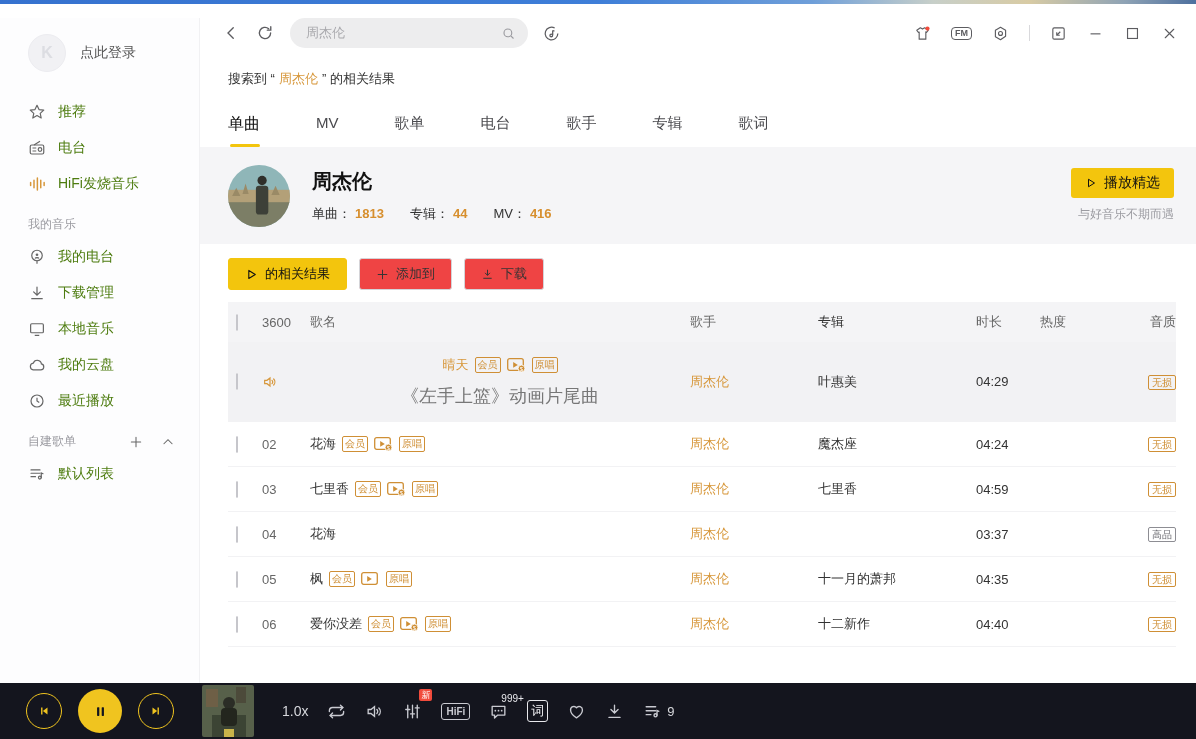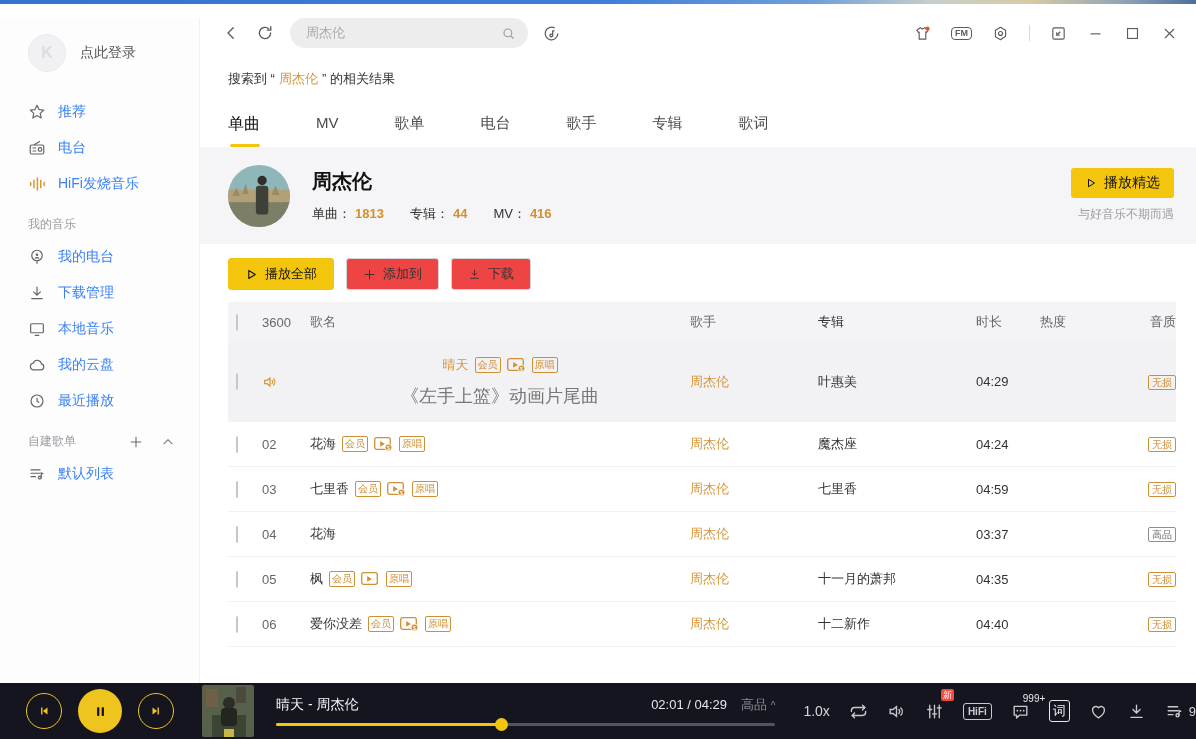--- a/index.html
+++ b/index.html
@@ -8,21 +8,21 @@
   svg { display:block; }
   .top-strip { position:absolute; top:0; left:0; width:1196px; height:4px;
     background:linear-gradient(90deg,#3672cf 0%,#3e7ed8 50%,#6f9fd9 68%,#c7cfc9 78%,#d8cba4 86%,#8fa3b5 94%,#4d6f9e 100%); }
   .app { position:absolute; top:4px; left:0; right:0; bottom:56px; display:flex; background:#fff; }
 
   
   .sidebar { width:200px; background:#fdfdfe; border-right:1px solid #f1f1f3; padding:16px 0 0 28px; overflow:hidden;margin-top:14px; }
   .login-row { display:flex; align-items:center; gap:14px; margin-bottom:22px; cursor:pointer; }
   .avatar { width:38px; height:38px; border-radius:50%; background:#f1f1f4; display:flex; align-items:center; justify-content:center; color:#dcdde2; font-weight:bold; font-size:16px; border:1px solid #ececf0; }
   .login-label { color:#555; font-size:14px; }
-  .side-item { display:flex; align-items:center; gap:12px; height:36px; color:#3b82f6; font-size:14px; cursor:pointer; }
+  .side-item { display:flex; align-items:center; gap:12px; height:36px; color:#4d7c0f; font-size:14px; cursor:pointer; }
   .side-item .ic { color:#666; width:18px; height:18px; flex:0 0 18px; }
   .side-item .ic.orange { color:#d7973a; }
   .side-section { color:#9b9ba1; font-size:12px; margin:14px 0 6px; display:flex; align-items:center; }
   .side-section .sec-icons { margin-left:auto; margin-right:24px; display:flex; gap:18px; color:#666; }
   .side-section .sec-icons svg { width:14px; height:14px; cursor:pointer; }
 
   
   .main { flex:1; display:flex; flex-direction:column; overflow:hidden; }
   .topbar { height:58px; display:flex; align-items:center; padding:0 18px 0 22px; }
   .nav-ic { color:#5c5c60; width:18px; height:18px; cursor:pointer; }
@@ -303,21 +303,21 @@
         </button>
         <div class="slogan">与好音乐不期而遇</div>
       </div>
     </section>
 
     <div class="actions-row">
       <button class="btn btn-primary">
         <svg viewBox="0 0 24 24" fill="none" stroke="currentColor" stroke-width="2" stroke-linejoin="round">
             <path d="M7 4.5v15l12-7.5z"></path>
           </svg>
-        <span>播放全部</span>
+        <span>的相关结果</span>
       </button>
       <button class="btn btn-ghost">
         <svg viewBox="0 0 24 24" fill="none" stroke="currentColor" stroke-width="1.8" stroke-linecap="round">
             <path d="M12 4v16M4 12h16"></path>
           </svg>
         <span>添加到</span>
       </button>
       <button class="btn btn-ghost">
         <svg viewBox="0 0 24 24" fill="none" stroke="currentColor" stroke-width="1.8" stroke-linecap="round">
             <path d="M12 4v9M8 9.5l4 4 4-4M5 19h14"></path>
@@ -492,31 +492,20 @@
         <rect width="52" height="52" fill="#57604a"></rect>
         <rect x="4" y="4" width="12" height="18" fill="#6e5f46"></rect>
         <rect x="34" y="2" width="10" height="16" fill="#4c4a3a"></rect>
         <rect x="10" y="30" width="34" height="22" fill="#3c4434"></rect>
         <circle cx="27" cy="18" r="6" fill="#2b2d26"></circle>
         <rect x="19" y="23" width="16" height="18" rx="4" fill="#23261e"></rect>
         <rect x="22" y="44" width="10" height="8" fill="#c9b44a"></rect>
       </svg>
   </div>
 
-  <div class="now-block">
-    <div class="now-top">
-      <span class="now-title">晴天 - 周杰伦</span>
-      <span class="now-time"><span>02:01</span><span> / </span><span>04:29</span></span>
-      <span class="now-qual"><span>高品</span> <span class="caret">^</span></span>
-    </div>
-    <div class="progress">
-      <span class="progress-fill" style="width: 45%;"></span>
-      <span class="knob" style="left: 45%;"></span>
-    </div>
-  </div>
 
   <div class="player-right">
     <span class="speed">1.0x</span>
     <svg class="p-ic" viewBox="0 0 24 24" fill="none" stroke="currentColor" stroke-width="1.7" stroke-linecap="round" stroke-linejoin="round">
         <path d="M17 4l3 3-3 3"></path>
         <path d="M20 7H7a4 4 0 0 0-4 4v1"></path>
         <path d="M7 20l-3-3 3-3"></path>
         <path d="M4 17h13a4 4 0 0 0 4-4v-1"></path>
       </svg>
     <svg class="p-ic" viewBox="0 0 24 24" fill="none" stroke="currentColor" stroke-width="1.7" stroke-linecap="round">

